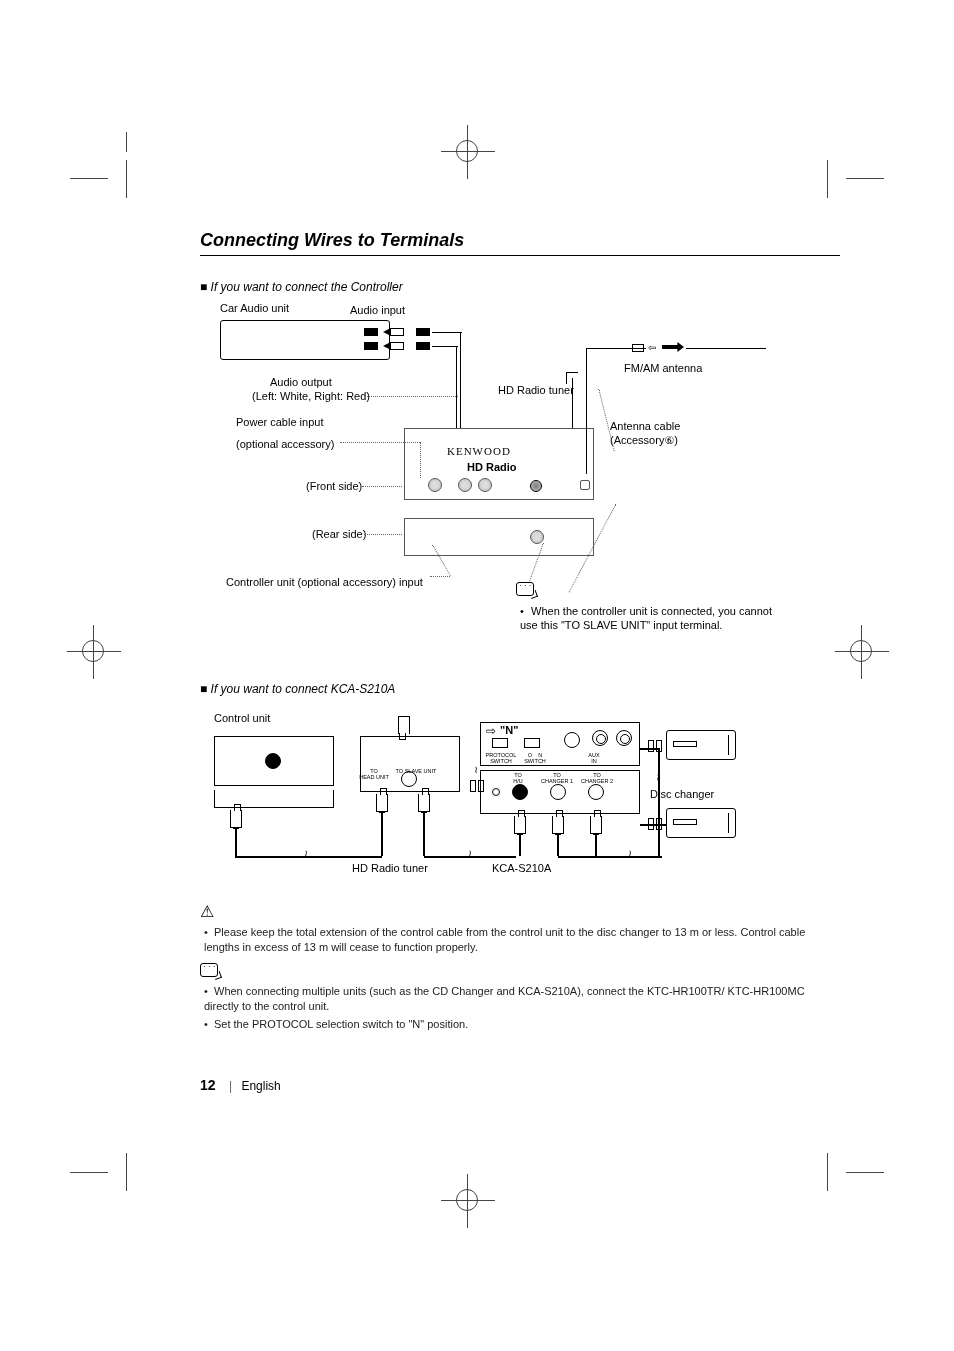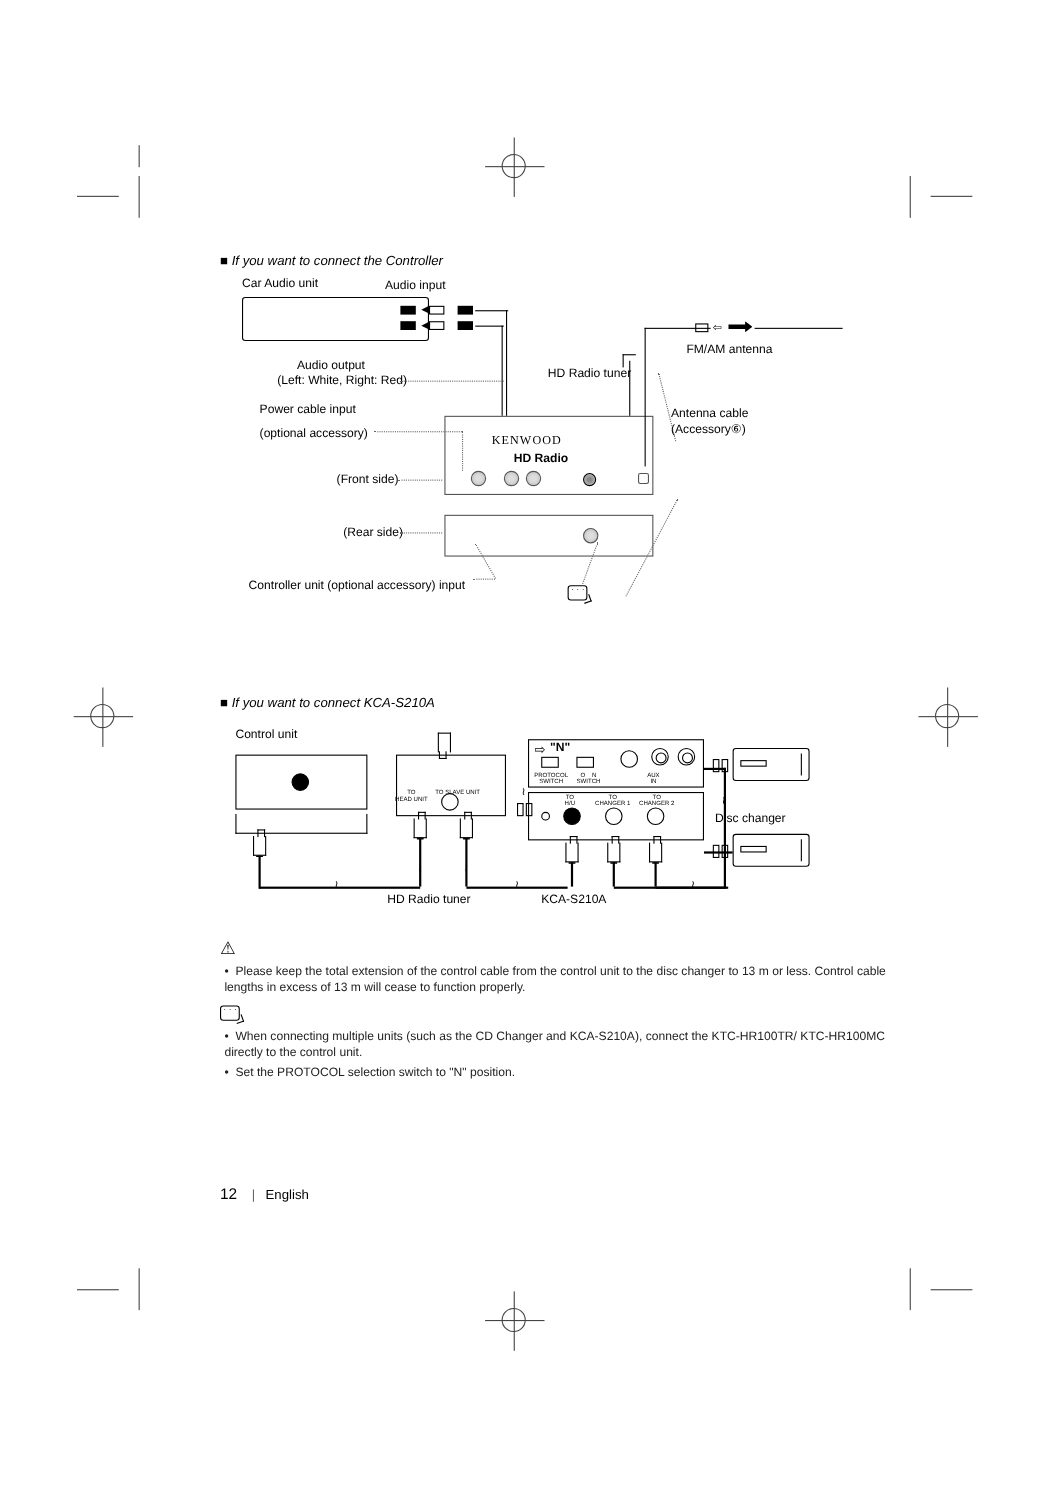--- a/index.html
+++ b/index.html
@@ -112,21 +112,21 @@
     color: #222;
     margin: 4px 0 4px 4px;
     line-height: 1.35;
   }
   .bullet-note .dot { display:inline-block; width:10px; }
   .footer {
     position:absolute;
     left: 200px; bottom: 258px;
     font-size: 12px;
   }
-  .footer .pnum { font-size:14px; font-weight:normal; margin-right:4px; }
+  .footer .pnum { font-size:14px; font-weight:bold; margin-right:4px; }
   .footer .sep { margin: 0 6px; color:#666; }
 
   
   .diagram2 {
     position: relative;
     width: 640px;
     height: 180px;
     margin-top: 8px;
     margin-bottom: 12px;
   }
@@ -195,20 +195,21 @@
   <div class="h" style="right:0; bottom:18px;"></div>
   <div class="v" style="right:56px; bottom:0;"></div>
 </div>
 <div class="reg-circle" style="left:456px; top:140px;"></div>
 <div class="reg-circle" style="left:456px; bottom:140px;"></div>
 <div class="reg-circle" style="left:82px; top:640px;"></div>
 <div class="reg-circle" style="right:82px; top:640px;"></div>
 
 <div class="page">
 
+  <h1 class="section-title">Connecting Wires to Terminals</h1>
 
   <div class="sub-heading">If you want to connect the Controller</div>
 
   <div class="diagram1">
 
     <div class="car-audio-box"></div>
     <div class="label" style="left:20px; top:-6px;">Car Audio unit</div>
     <div class="label" style="left:150px; top:-4px;">Audio input</div>
 
     <div class="plug" style="left:164px; top:20px;"></div>
@@ -268,20 +269,24 @@
     <div class="line-h" style="left:486px; top:40px; width:80px;"></div>
     <div class="label" style="left:424px; top:54px;">FM/AM antenna</div>
 
     <div class="dotted-v" style="left:406px; top:80px; height:64px; transform:rotate(-14deg);"></div>
     <div class="label" style="left:410px; top:112px;">Antenna cable</div>
     <div class="label" style="left:410px; top:126px;">(Accessory⑥)</div>
 
     <span class="note-icon" style="position:absolute; left:316px; top:274px;"></span>
     <div class="dotted-v" style="left:336px; top:234px; height:40px; transform:rotate(20deg);"></div>
     <div class="dotted-v" style="left:392px; top:190px; height:100px; transform:rotate(28deg);"></div>
+    <div class="label" style="left:320px; top:296px; width:260px; line-height:1.3;">
+      <span style="display:inline-block; width:8px;">•</span>
+      <span>When the controller unit is connected, you cannot use this "TO SLAVE UNIT" input terminal.</span>
+    </div>
   </div>
 
   <div style="height:34px;"></div>
 
   <div class="sub-heading">If you want to connect KCA-S210A</div>
 
   <div class="diagram2">
     <div class="d2-label" style="left:14px; top:2px;">Control unit</div>
 
     <div class="d2-box" style="left:14px; top:26px; width:120px; height:50px;">

